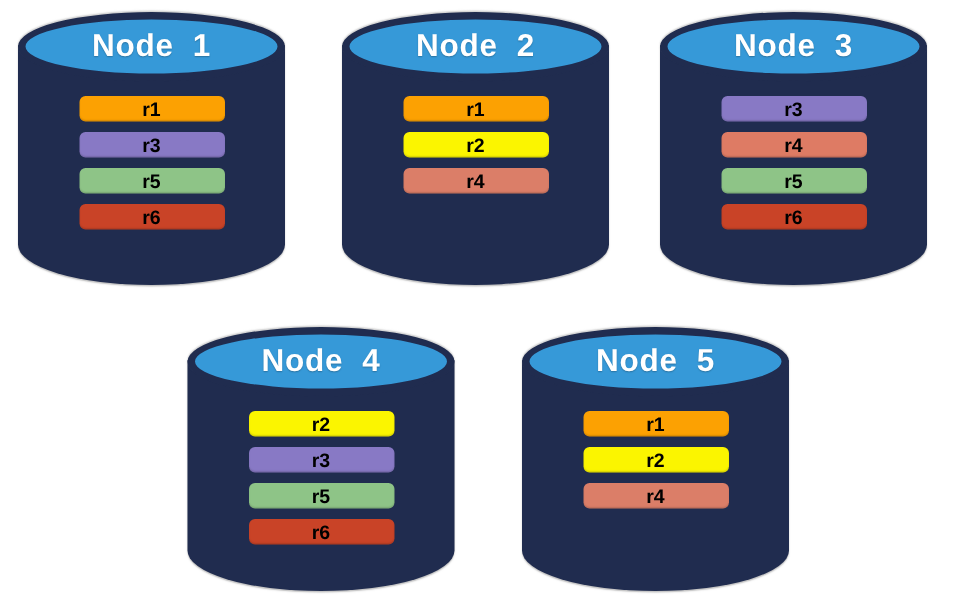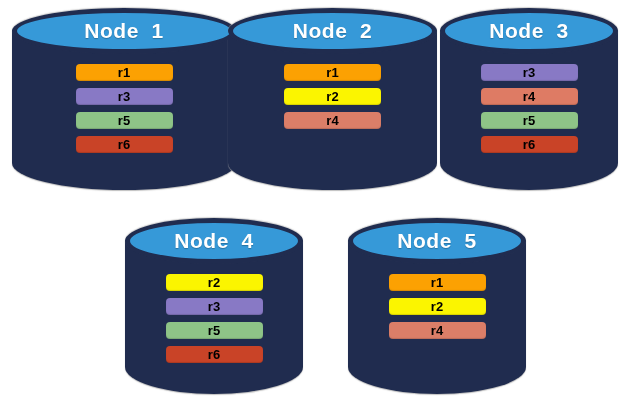--- a/index.html
+++ b/index.html
@@ -6,22 +6,22 @@
   body {
     width: 638px; height: 402px;
     background: #ffffff;
     font-family: "Liberation Sans", sans-serif;
     overflow: hidden;
     position: relative;
   }
   .canvas { position: absolute; left: 0; top: 0; width: 638px; height: 402px; }
 
   .node { position: absolute; width: 178px; }
-  .node.n1 { left: 12px;  top: 8px;   height: 182px; padding-left: 46px; }
-  .node.n2 { left: 228px; top: 8px;   height: 182px; padding-left: 31px; }
+  .node.n1 { left: 12px;  top: 8px;   height: 182px; }
+  .node.n2 { left: 228px; top: 8px;   height: 182px; }
   .node.n3 { left: 440px; top: 8px;   height: 182px; }
   .node.n4 { left: 125px; top: 218px; height: 176px; }
   .node.n5 { left: 348px; top: 218px; height: 176px; }
 
   .cyl-body {
     position: absolute; left: 0; right: 0; top: 22px; bottom: 0;
     background: #202C4F;
     border-radius: 0 0 50% 50% / 0 0 27px 27px;
     box-shadow: 0 1px 1px rgba(170,170,170,0.75);
     z-index: 1;

